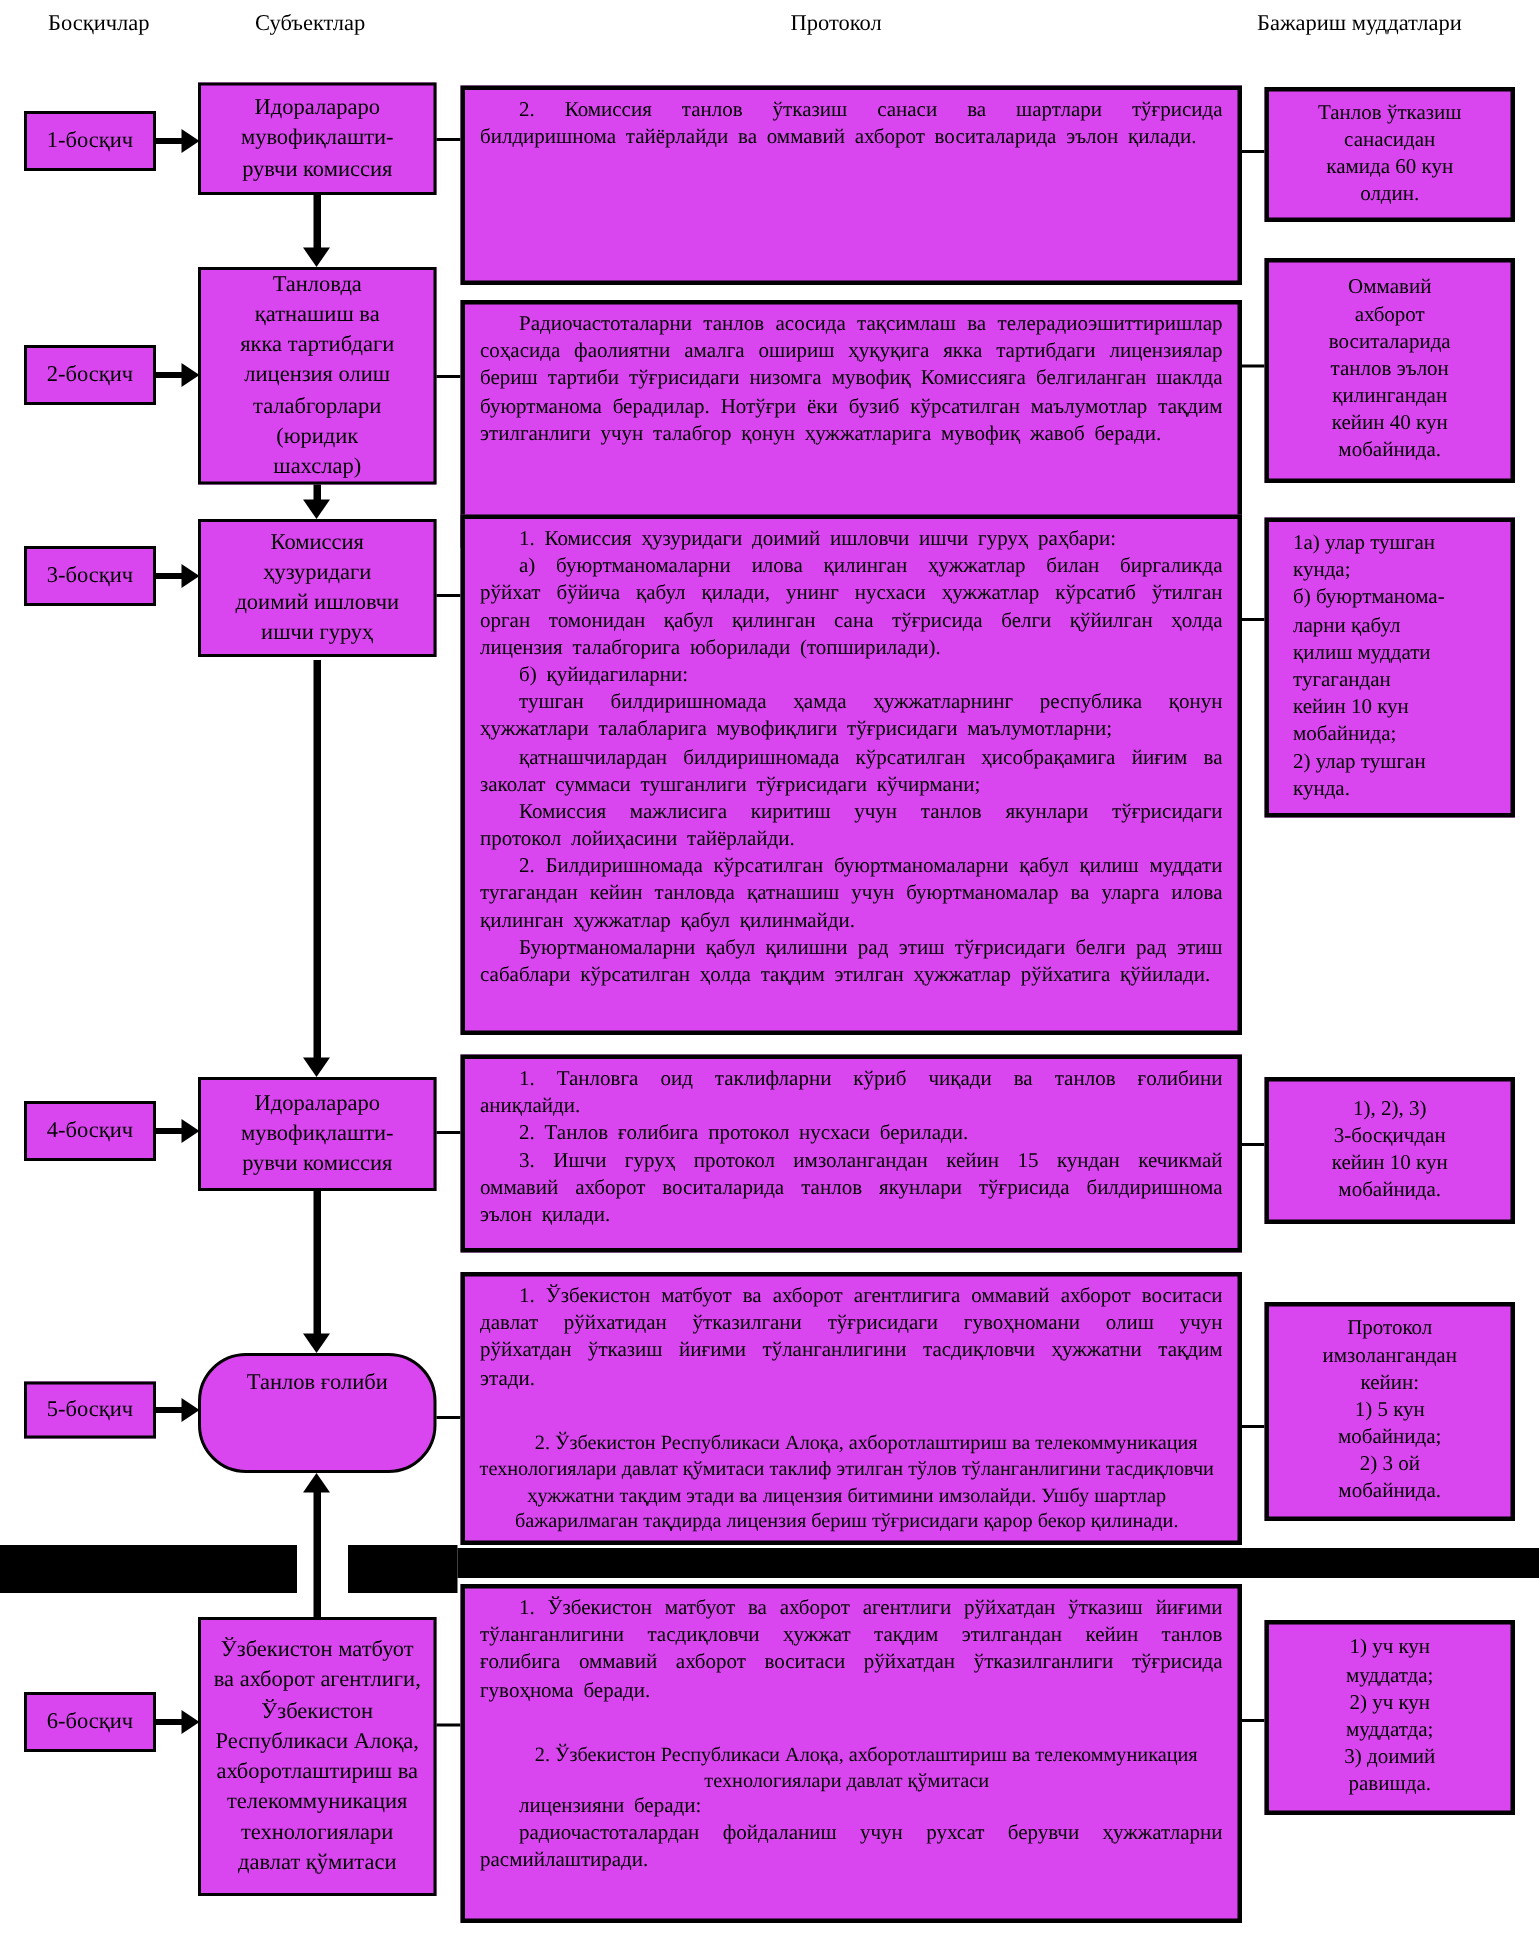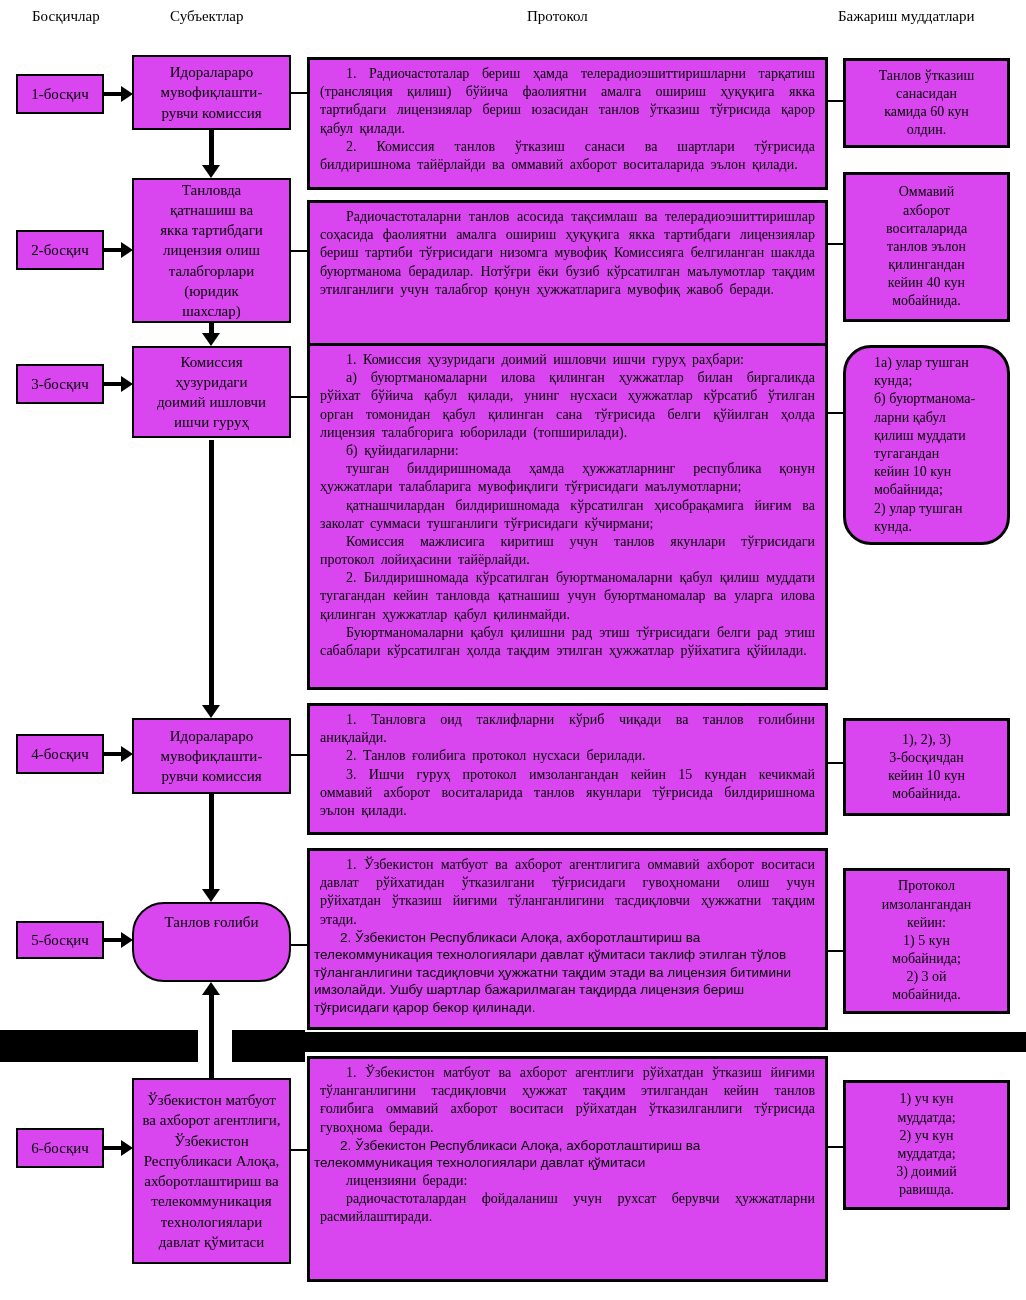--- a/index.html
+++ b/index.html
@@ -11,25 +11,25 @@
   .col-header{position:absolute;font-size:15px;white-space:nowrap;}
   .box{position:absolute;background:#d946ef;border:2px solid #000;box-sizing:border-box;
        display:flex;flex-direction:column;justify-content:center;align-items:center;}
   .stage-box{left:16px;width:88px;font-size:15px;text-align:center;}
   .subject-box{left:132px;width:159px;font-size:15px;text-align:center;
        white-space:pre-line;line-height:1.35;padding:2px 4px;}
   .subject-box.top{justify-content:flex-start;padding-top:8px;border-radius:32px;}
   .activity-box{left:307px;width:521px;border-width:3px;justify-content:flex-start;
        align-items:stretch;padding:5px 10px;font-size:14px;line-height:1.3;overflow:hidden;}
   .activity-box p{margin:0;text-align:justify;text-indent:26px;word-spacing:3px;}
-  .activity-box p.alt{font-family:Liberation Sans, sans-serif;text-align:left;word-spacing:0;
-       margin-left:-6px;font-size:13.5px;}
+  .activity-box p.alt{font-family:Liberation Serif, serif;text-align:center;word-spacing:0;
+       margin-left:-6px;font-size:13.5px;margin-top:24px;}
   .deadline-box{left:843px;width:167px;border-width:3px;font-size:14px;text-align:center;
        white-space:pre-line;line-height:1.3;padding:2px 6px;}
-  .deadline-box.left{text-align:left;align-items:flex-start;padding-left:28px;border-radius:28px;}
+  .deadline-box.left{text-align:left;align-items:flex-start;padding-left:16px;}
   .conn{position:absolute;background:#000;height:2px;}
   .conn.sa{left:291px;width:16px;}
   .conn.ad{left:828px;width:15px;}
   .arrow-right{position:absolute;left:104px;width:29px;height:16px;}
   .arrow-right .shaft{position:absolute;left:0;top:6px;width:19px;height:4px;background:#000;}
   .arrow-right .head{position:absolute;left:17px;top:0;width:0;height:0;
        border-left:12px solid #000;border-top:8px solid transparent;border-bottom:8px solid transparent;}
   .varrow{position:absolute;left:202px;width:19px;}
   .varrow .shaft{position:absolute;left:7px;width:5px;background:#000;}
   .varrow.down .shaft{top:0;bottom:12px;}
@@ -59,21 +59,20 @@
   </div>
   <div class="arrow-right" style="top:86px">
       <i class="shaft"></i>
       <i class="head"></i>
     </div>
   <div class="box subject-box" style="top:55px;height:75px">Идоралараро
 мувофиқлашти-
 рувчи комиссия</div>
   <div class="conn sa" style="top:92px"></div>
   <div class="box activity-box" style="top:57px;height:133px">
-    <p>1. Радиочастоталар бериш ҳамда телерадиоэшиттиришларни тарқатиш (трансляция қилиш) бўйича фаолиятни амалга ошириш ҳуқуқига якка тартибдаги лицензиялар бериш юзасидан танлов ўтказиш тўғрисида қарор қабул қилади.</p>
     <p>2. Комиссия танлов ўтказиш санаси ва шартлари тўғрисида билдиришнома тайёрлайди ва оммавий ахборот воситаларида эълон қилади.</p>
   </div>
   <div class="conn ad" style="top:100px"></div>
   <div class="box deadline-box" style="top:58px;height:90px">Танлов ўтказиш
 санасидан
 камида 60 кун
 олдин.</div>
   <div class="varrow down" style="top:130px;height:48px">
       <i class="shaft"></i>
       <i class="head"></i>

